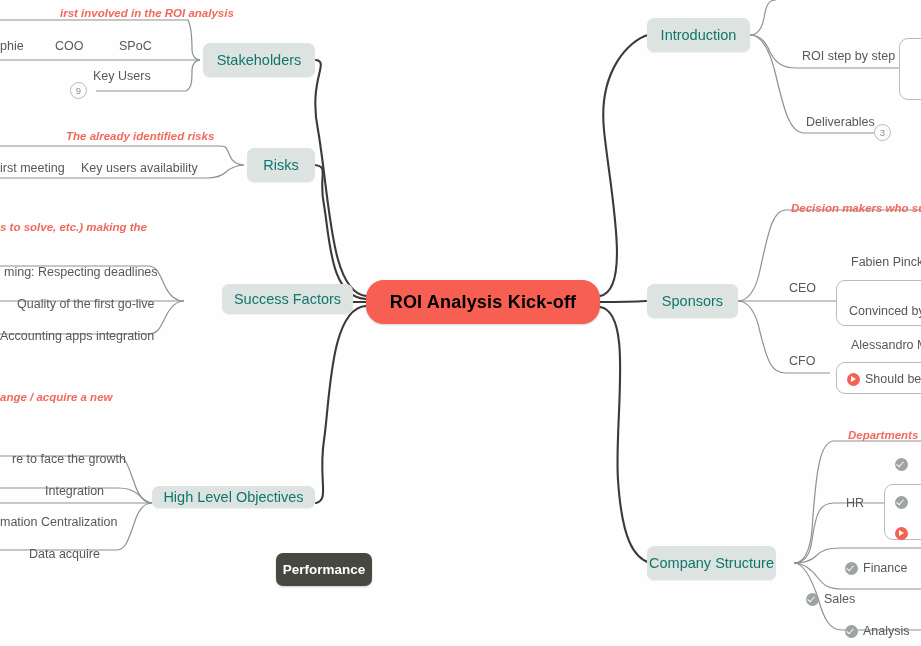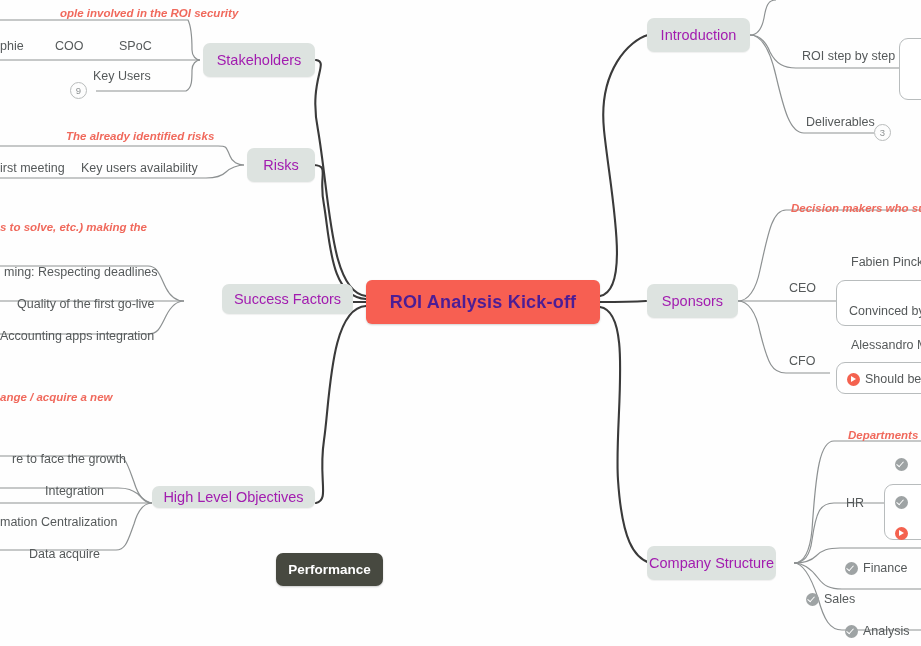--- a/index.html
+++ b/index.html
@@ -23,30 +23,30 @@
   .node {
     position: absolute;
     box-sizing: border-box;
     display: flex;
     align-items: center;
     justify-content: center;
     white-space: nowrap;
   }
   .central {
     background: #f75f52;
-    color: #4c1d95;
+    color: #000000;
     font-size: 18px;
     font-weight: bold;
-    border-radius: 6px;
+    border-radius: 18px;
     letter-spacing: .2px;
     box-shadow: 0 1px 2px rgba(0,0,0,.18);
   }
   .branch {
     background: #dde3e0;
-    color: #a21caf;
+    color: #0f766e;
     font-size: 14.5px;
     border-radius: 7px;
     padding: 0 4px;
     box-shadow: 0 1px 1px rgba(0,0,0,.06);
   }
   .dark-node {
     background: #474940;
     color: #ffffff;
     font-size: 13.5px;
     font-weight: bold;
@@ -185,21 +185,21 @@
     </g>
   </svg>
 
   <div class="node central" style="left:366px; top:280px; width:234px; height:44px;">
     <span>ROI Analysis Kick-off</span>
   </div>
 
   <div class="node branch" style="left:203px; top:43px; width:112px; height:34px;">
     <span>Stakeholders</span>
   </div>
-  <div class="note" style="left:60px; top:7px;">ople involved in the ROI security</div>
+  <div class="note" style="left:60px; top:7px;">irst involved in the ROI analysis</div>
   <div class="leaf" style="left:0px; top:39px;">
     <span>phie</span>
   </div>
   <div class="leaf" style="left:55px; top:39px;">
     <span>COO</span>
   </div>
   <div class="leaf" style="left:119px; top:39px;">
     <span>SPoC</span>
   </div>
   <div class="leaf" style="left:93px; top:69px;">
@@ -242,21 +242,21 @@
   <div class="leaf" style="left:45px; top:484px;">
     <span>Integration</span>
   </div>
   <div class="leaf" style="left:0px; top:515px;">
     <span>mation Centralization</span>
   </div>
   <div class="leaf" style="left:29px; top:547px;">
     <span>Data acquire</span>
   </div>
 
-  <div class="node dark-node" style="left:276px; top:553px; width:107px; height:33px;">
+  <div class="node dark-node" style="left:276px; top:553px; width:96px; height:33px;">
     <span>Performance</span>
   </div>
 
   <div class="node branch" style="left:647px; top:18px; width:103px; height:34px;">
     <span>Introduction</span>
   </div>
   <div class="detail-box" style="left:899px; top:38px; width:60px; height:62px;"></div>
   <div class="leaf" style="left:802px; top:49px;">
     <span>ROI step by step</span>
   </div>

